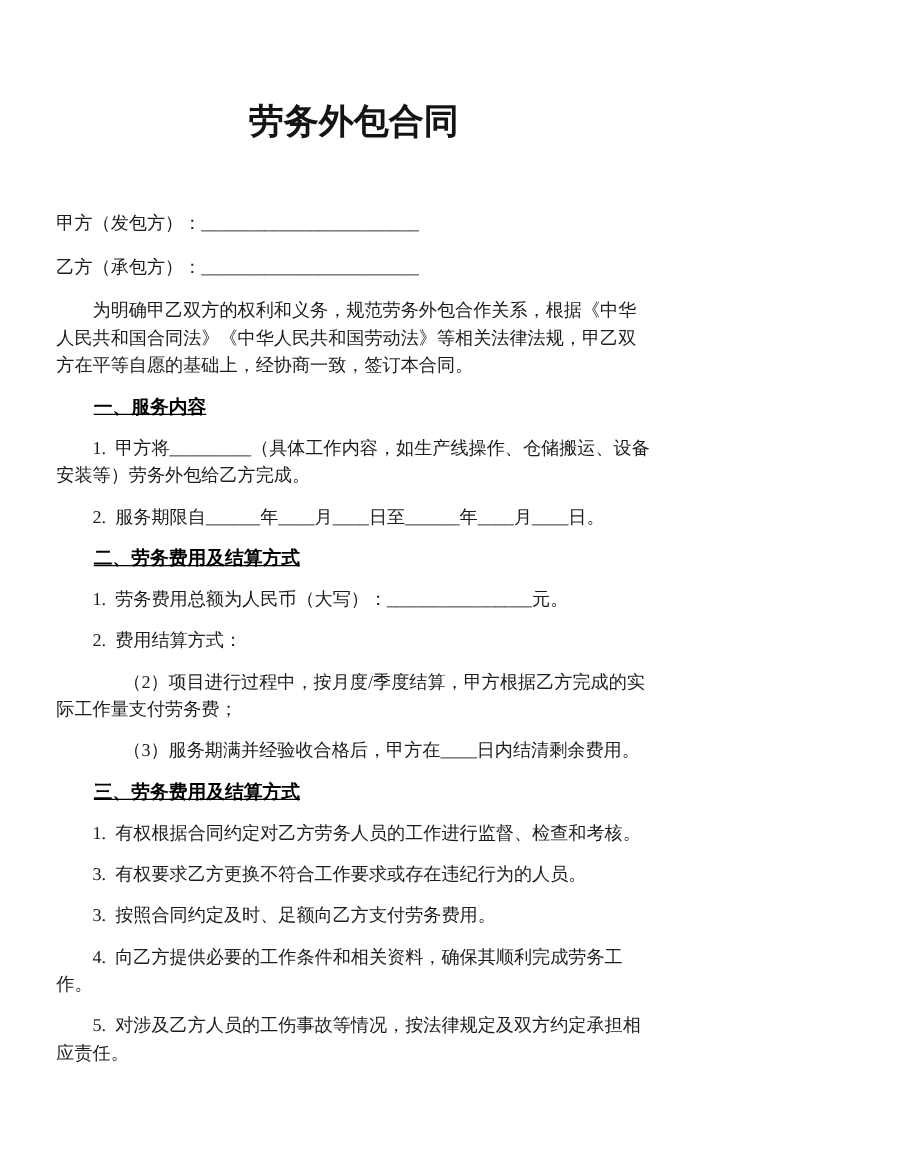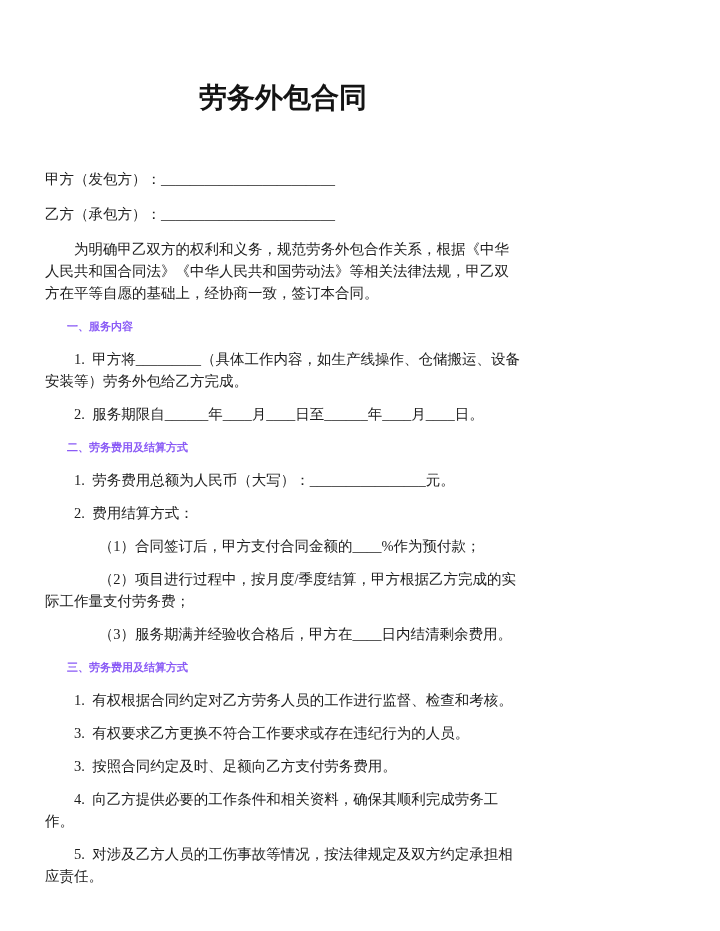--- a/index.html
+++ b/index.html
@@ -38,26 +38,27 @@
   .party-line {
     margin-bottom: 13px;
   }
   .party-line .blank {
     letter-spacing: 0;
   }
   .preamble {
     text-indent: 2em;
   }
   h2.section-heading {
-    font-size: 11px;
+    font-size: 15px;
     line-height: 22px;
     font-weight: bold;
     margin: 0 0 11px 0;
     text-indent: 2em;
-    color: #8b5cf6;
+    color: #000000;
+    text-decoration: underline;
   }
   .clause {
     text-indent: 2em;
   }
   .subclause {
     text-indent: 3.7em;
   }
 </style>
 </head>
 <body>
@@ -77,21 +78,20 @@
   <p class="clause">1.  甲方将_________（具体工作内容，如生产线操作、仓储搬运、设备安装等）劳务外包给乙方完成。</p>
 
   <p class="clause">2.  服务期限自______年____月____日至______年____月____日。</p>
 
   <h2 class="section-heading">二、劳务费用及结算方式</h2>
 
   <p class="clause">1.  劳务费用总额为人民币（大写）：________________元。</p>
 
   <p class="clause">2.  费用结算方式：</p>
 
-  <p class="subclause">（1）合同签订后，甲方支付合同金额的____%作为预付款；</p>
 
   <p class="subclause">（2）项目进行过程中，按月度/季度结算，甲方根据乙方完成的实际工作量支付劳务费；</p>
 
   <p class="subclause">（3）服务期满并经验收合格后，甲方在____日内结清剩余费用。</p>
 
   <h2 class="section-heading">三、劳务费用及结算方式</h2>
 
   <p class="clause">1.  有权根据合同约定对乙方劳务人员的工作进行监督、检查和考核。</p>
 
   <p class="clause">3.  有权要求乙方更换不符合工作要求或存在违纪行为的人员。</p>

